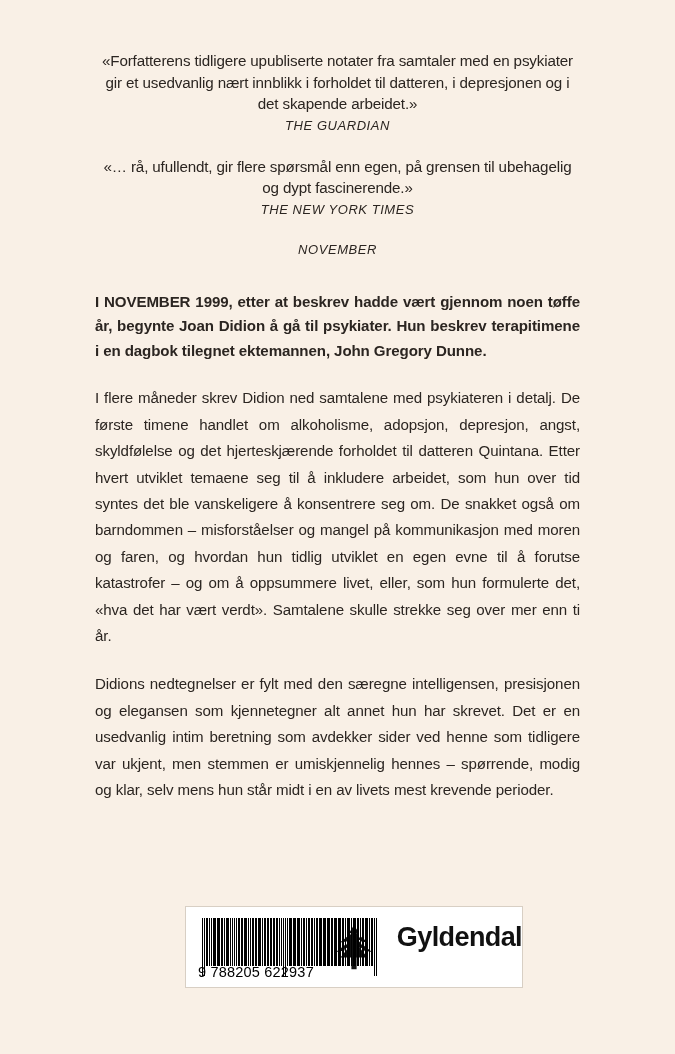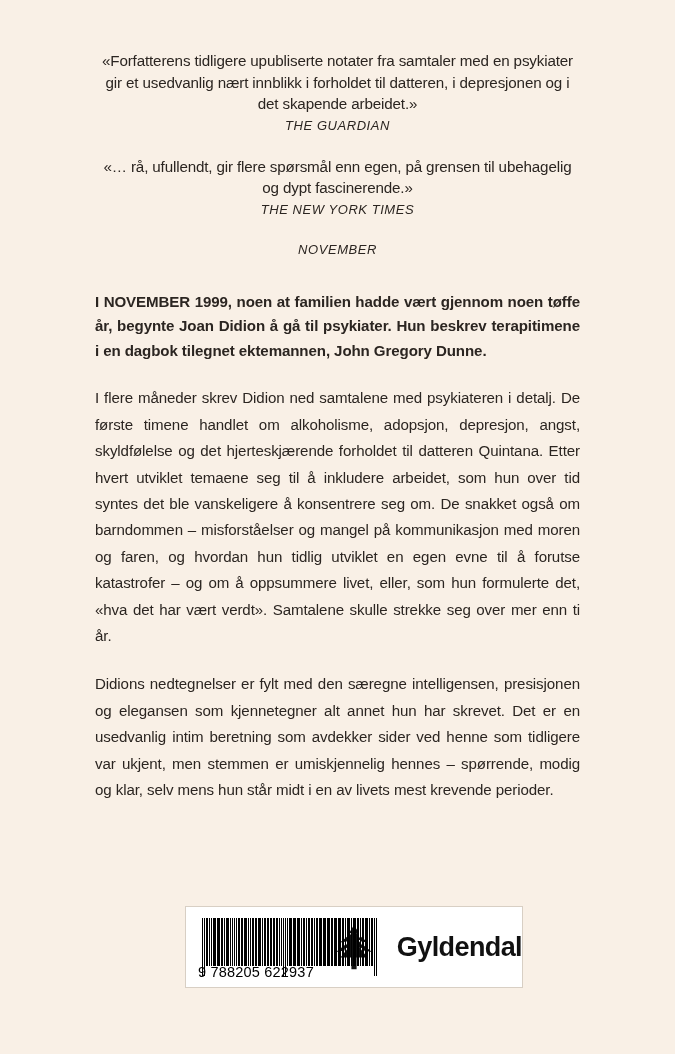--- a/index.html
+++ b/index.html
@@ -122,21 +122,21 @@
     font-size: 14.5px;
     letter-spacing: 0.2px;
     color: #000;
     font-family: "Liberation Sans", sans-serif;
     white-space: nowrap;
   }
 
   .publisher {
     flex: 1;
     display: flex;
-    align-items: center;
+    align-items: flex-start;
     justify-content: flex-start;
     padding-left: 12px;
     gap: 15px;
   }
   .tree-icon {
     width: 40px;
     height: 46px;
     flex: 0 0 auto;
     margin-right: 8px;
   }
@@ -165,21 +165,21 @@
       <p class="quote-source">THE NEW YORK TIMES</p>
     </div>
 
     <div class="quote-block wide">
       <p class="quote-source">NOVEMBER</p>
     </div>
 
   </div>
 
   <div class="body-copy">
-    <p class="lead">I NOVEMBER 1999, noen at familien hadde vært gjennom noen tøffe år, begynte Joan Didion å gå til psykiater. Hun beskrev terapitimene i en dagbok tilegnet ektemannen, John Gregory Dunne.</p>
+    <p class="lead">I NOVEMBER 1999, etter at beskrev hadde vært gjennom noen tøffe år, begynte Joan Didion å gå til psykiater. Hun beskrev terapitimene i en dagbok tilegnet ektemannen, John Gregory Dunne.</p>
     <p class="para">I flere måneder skrev Didion ned samtalene med psykiateren i detalj. De første timene handlet om alkoholisme, adopsjon, depresjon, angst, skyldfølelse og det hjerteskjærende forholdet til datteren Quintana. Etter hvert utviklet temaene seg til å inkludere arbeidet, som hun over tid syntes det ble vanskeligere å konsentrere seg om. De snakket også om barndommen – misforståelser og mangel på kommunikasjon med moren og faren, og hvordan hun tidlig utviklet en egen evne til å forutse katastrofer – og om å oppsummere livet, eller, som hun formulerte det, «hva det har vært verdt». Samtalene skulle strekke seg over mer enn ti år.</p>
     <p class="para">Didions nedtegnelser er fylt med den særegne intelligensen, presisjonen og elegansen som kjennetegner alt annet hun har skrevet. Det er en usedvanlig intim beretning som avdekker sider ved henne som tidligere var ukjent, men stemmen er umiskjennelig hennes – spørrende, modig og klar, selv mens hun står midt i en av livets mest krevende perioder.</p>
   </div>
 
   <div class="barcode-panel">
 
     <div class="barcode-zone">
       <div class="bars">
           <span style="width: 1px; height: 58px;"></span>
           <span style="width: 1px; height: 58px;"></span>

